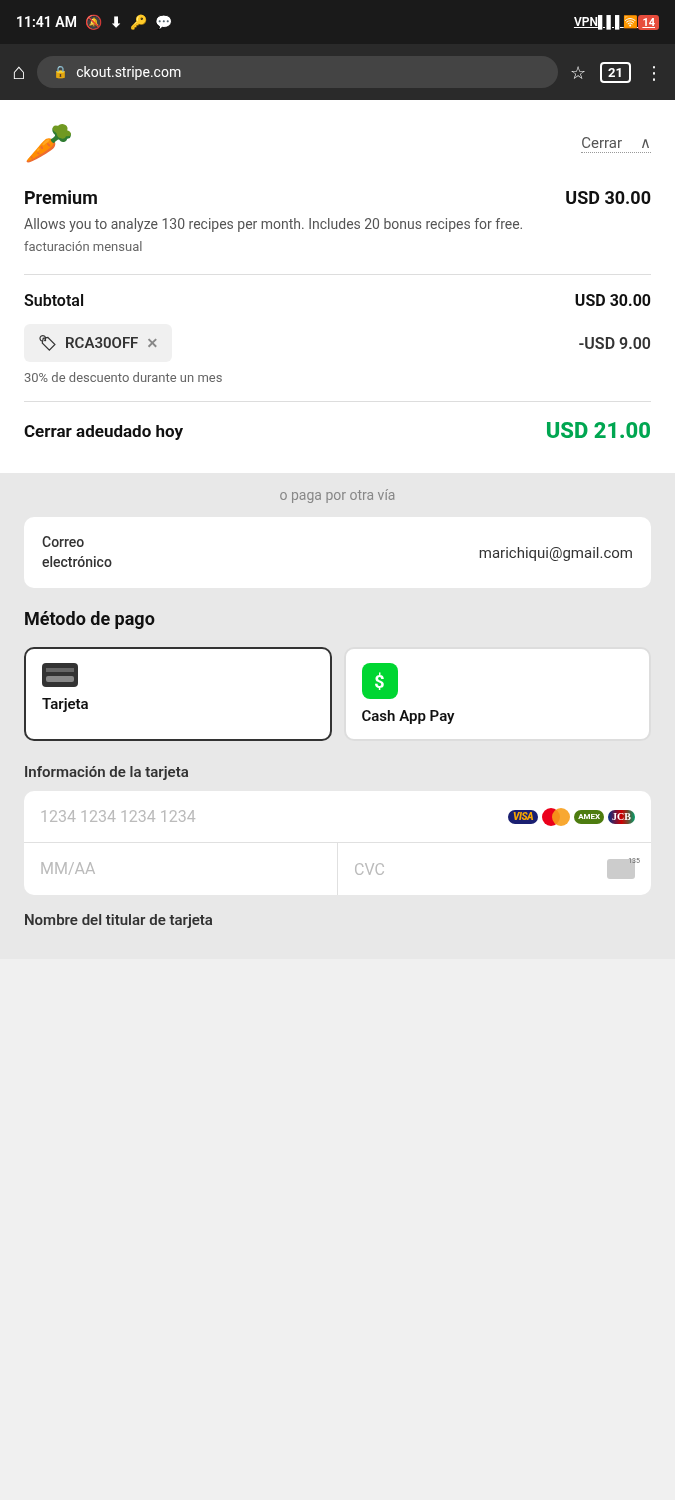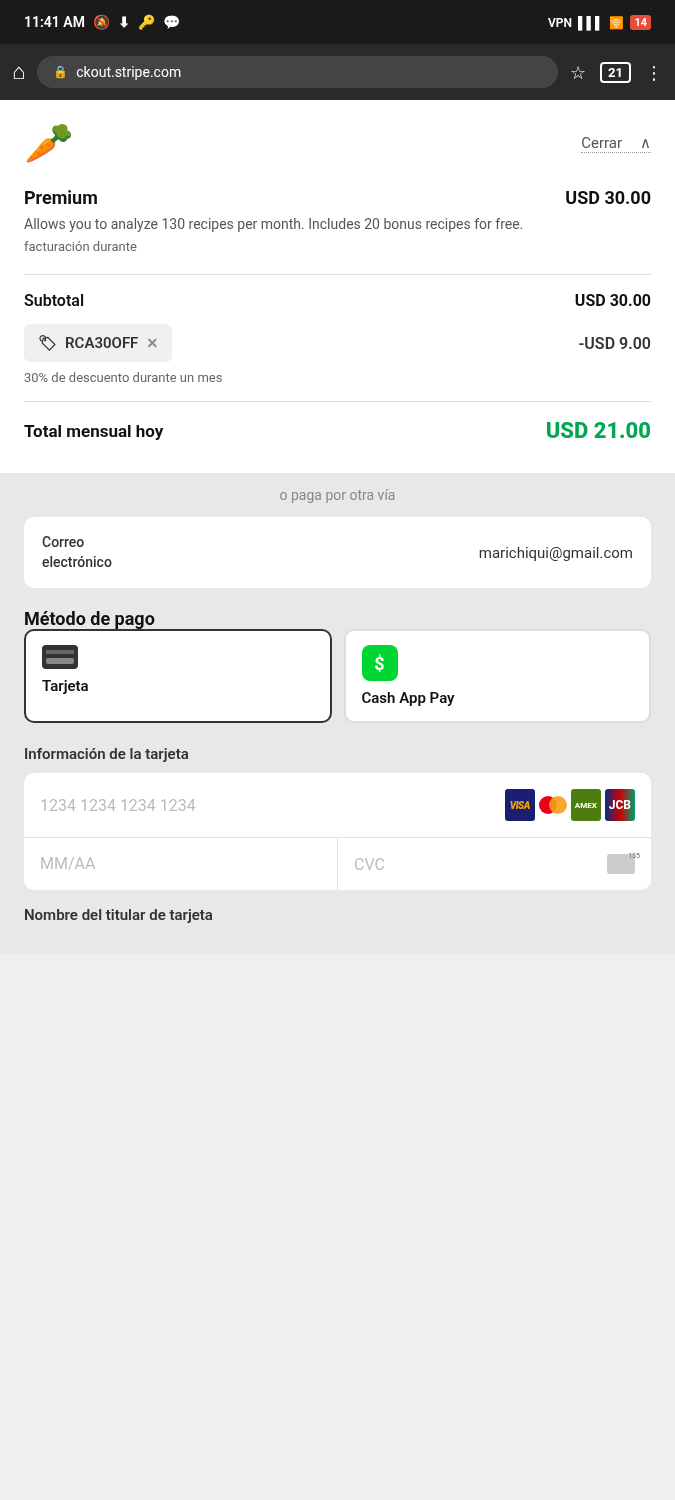--- a/index.html
+++ b/index.html
@@ -12,35 +12,35 @@
       overflow-x: hidden;
     }
 
     
     .status-bar {
       background: #1a1a1a;
       color: white;
       display: flex;
       align-items: center;
       justify-content: space-between;
-      padding: 8px 24px;
+      padding: 8px 16px;
       height: 44px;
       font-size: 14px;
       font-weight: 600;
     }
     .status-left {
       display: flex;
       align-items: center;
       gap: 8px;
     }
     .status-right {
       display: flex;
-      align-items: flex-end;
-      gap: 6px;
+      align-items: flex-start;
       font-size: 12px;
+      text-decoration: underline;
     }
     .battery-badge {
       background: #e74c3c;
       color: white;
       border-radius: 3px;
       padding: 1px 4px;
       font-size: 11px;
       font-weight: bold;
     }
 
@@ -250,21 +250,21 @@
     .email-value {
       font-size: 15px;
       color: #333;
     }
 
     
     .section-title {
       font-size: 18px;
       font-weight: 700;
       color: #111;
-      margin-bottom: 0;
+      margin-bottom: 18px;
     }
 
     .payment-methods {
       display: flex;
       gap: 12px;
       margin-bottom: 22px;
     }
     .payment-option {
       flex: 1;
       background: white;
@@ -340,36 +340,35 @@
       font-size: 15px;
       font-weight: 600;
       color: #333;
       margin-bottom: 10px;
     }
     .card-number-field {
       background: white;
       border-radius: 10px 10px 0 0;
       padding: 16px 16px;
       display: flex;
-      align-items: center;
       justify-content: space-between;
       border-bottom: 1px solid #e0e0e0;
     }
     .card-number-placeholder {
       font-size: 16px;
       color: #bbb;
     }
     .card-logos {
       display: flex;
       align-items: center;
       gap: 4px;
     }
     .card-logo {
-      height: 32px;
-      border-radius: 3px;
+      height: 14px;
+      border-radius: 11px;
       display: flex;
       align-items: center;
       justify-content: center;
       font-size: 8px;
       font-weight: bold;
       padding: 0 3px;
     }
     .visa-logo {
       background: #1a1f71;
       color: #f7a600;
@@ -404,22 +403,23 @@
     }
     .amex-logo {
       background: #4d7c0f;
       color: white;
       font-size: 8px;
       padding: 3px 4px;
     }
     .jcb-logo {
       background: linear-gradient(to right, #003087, #cc0000, #009f6b);
       color: white;
-      font-size: 12px;
-      padding: 11px 4px;
+      font-size: 10px;
+      padding: 3px 4px;
+      font-family: Liberation Serif, serif;
     }
 
     .card-expiry-cvc {
       display: flex;
       background: white;
       border-radius: 0 0 10px 10px;
     }
     .expiry-field {
       flex: 1;
       padding: 16px;
@@ -504,21 +504,21 @@
       <span>Cerrar</span>
       <span>∧</span>
     </div>
   </div>
 
   <div class="product-row">
     <span class="product-name">Premium</span>
     <span class="product-price">USD 30.00</span>
   </div>
   <div class="product-desc">Allows you to analyze 130 recipes per month. Includes 20 bonus recipes for free.</div>
-  <div class="billing-cycle">facturación durante</div>
+  <div class="billing-cycle">facturación mensual</div>
 
   <hr class="divider">
 
   <div class="subtotal-row">
     <span class="subtotal-label">Subtotal</span>
     <span class="subtotal-value">USD 30.00</span>
   </div>
 
   <div class="coupon-row">
     <div class="coupon-tag">
@@ -526,21 +526,21 @@
       <span>RCA30OFF</span>
       <span class="coupon-x">✕</span>
     </div>
     <span class="discount-value">-USD 9.00</span>
   </div>
   <div class="coupon-desc">30% de descuento durante un mes</div>
 
   <hr class="divider">
 
   <div class="total-row">
-    <span class="total-label">Total mensual hoy</span>
+    <span class="total-label">Cerrar adeudado hoy</span>
     <span class="total-value">USD 21.00</span>
   </div>
 
 </div>
 
 <div class="gray-section">
 
   <div class="pay-via-text">o paga por otra vía</div>
 
   <div class="email-row">

